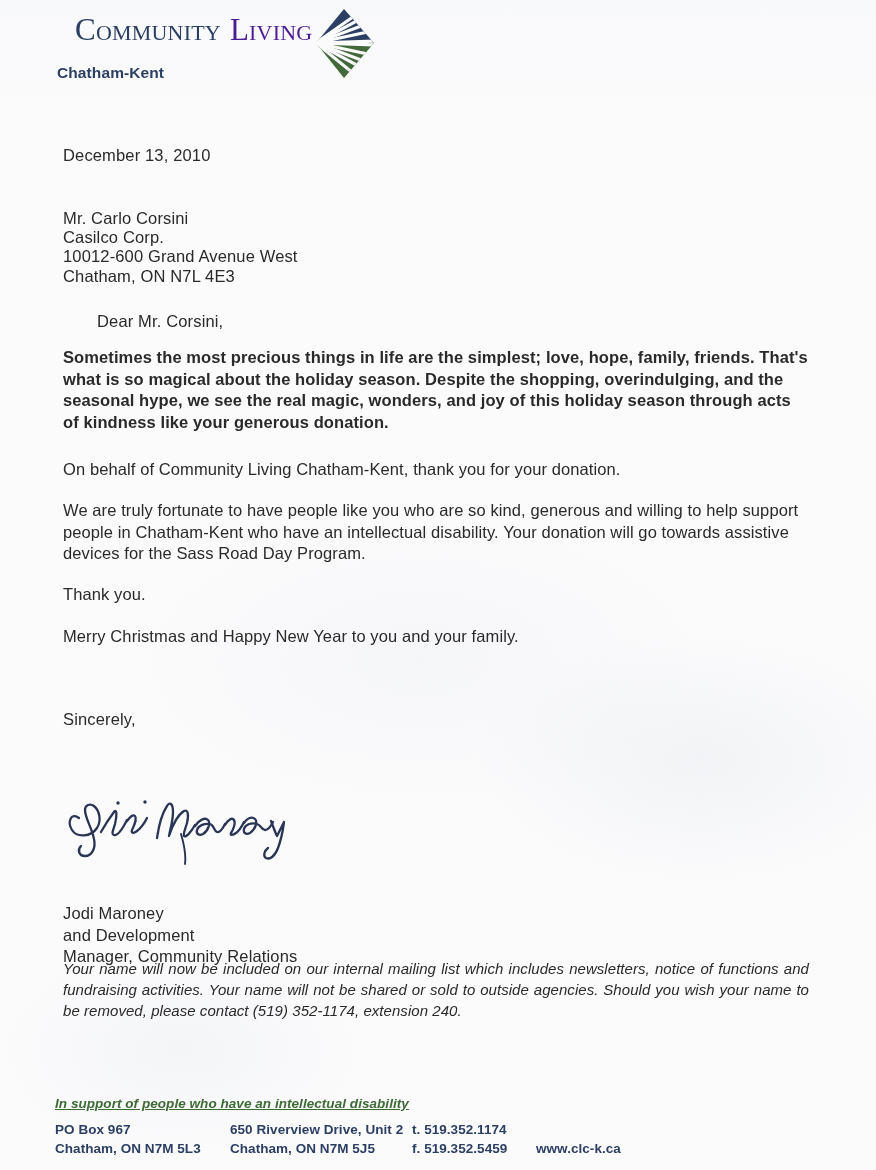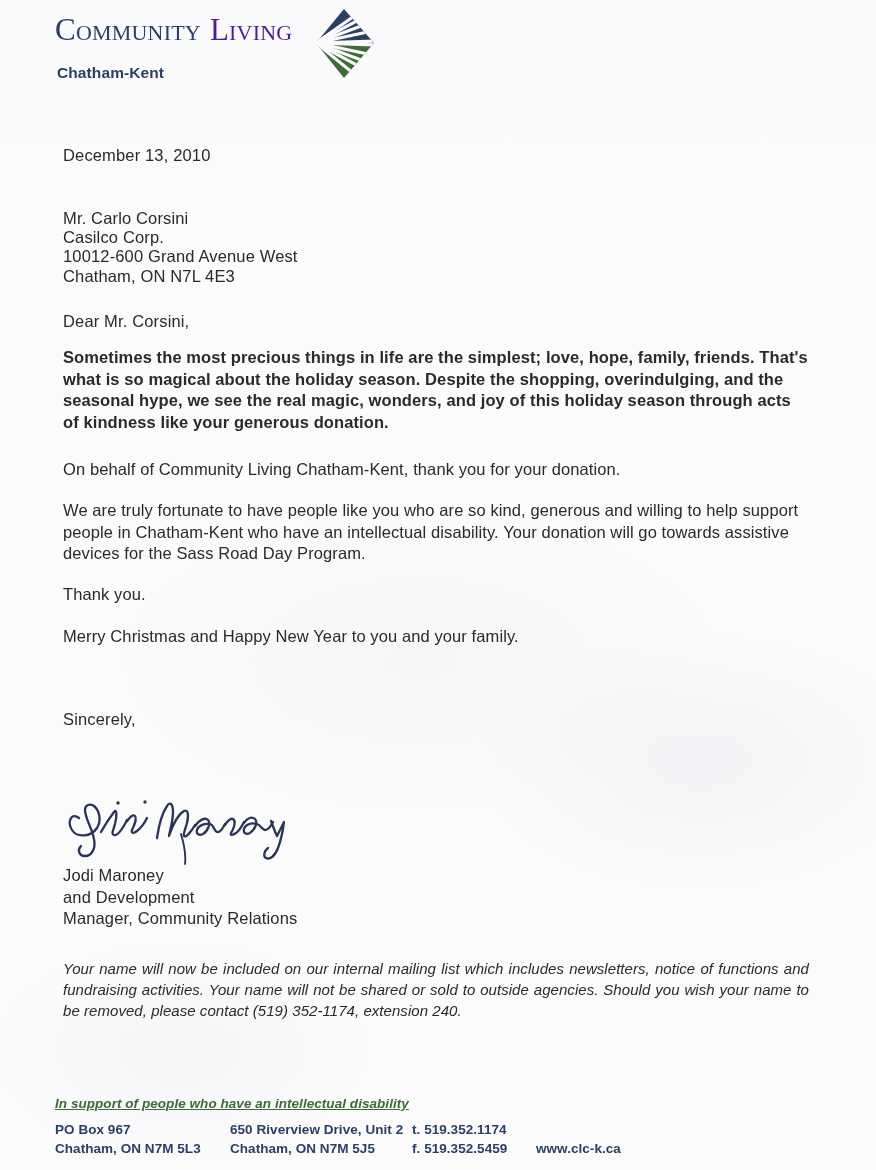--- a/index.html
+++ b/index.html
@@ -44,21 +44,21 @@
     position: absolute;
     left: 0;
     top: 0;
     white-space: nowrap;
     font-family: "Liberation Serif", serif;
     font-size: 31px;
     font-variant: small-caps;
     letter-spacing: 0.2px;
     line-height: 1;
   }
-  .wm-community { color: #2b3f63; }
+  .wm-community { color: #2b3f63; margin-left: 20px; }
   .wm-living { color: #4c1d95; margin-left: 9px; text-align: center; }
 
   .subbrand {
     position: absolute;
     left: 2px;
     top: 50px;
     font-family: "Liberation Sans", sans-serif;
     font-size: 15.5px;
     font-weight: 600;
     letter-spacing: 0.1px;
@@ -208,21 +208,21 @@
 
     <div class="blk date-line" style="top:146px;">December 13, 2010</div>
 
     <div class="blk" style="top:209px;">
       <div class="addr-line">Mr. Carlo Corsini</div>
       <div class="addr-line">Casilco Corp.</div>
       <div class="addr-line">10012-600 Grand Avenue West</div>
       <div class="addr-line">Chatham, ON N7L 4E3</div>
     </div>
 
-    <div class="blk salutation" style="top:312px;">Dear Mr. Corsini,</div>
+    <div class="blk salutation" style="top:312px;margin-left:34px;">Dear Mr. Corsini,</div>
 
     <div class="blk para" style="top:347px;font-weight:bold;">Sometimes the most precious things in life are the simplest; love, hope, family, friends. That's what is so magical about the holiday season. Despite the shopping, overindulging, and the seasonal hype, we see the real magic, wonders, and joy of this holiday season through acts of kindness like your generous donation.</div>
 
     <div class="blk para" style="top:459px;">On behalf of Community Living Chatham-Kent, thank you for your donation.</div>
 
     <div class="blk para" style="top:500px;">We are truly fortunate to have people like you who are so kind, generous and willing to help support people in Chatham-Kent who have an intellectual disability. Your donation will go towards assistive devices for the Sass Road Day Program.</div>
 
     <div class="blk para" style="top:584px;">Thank you.</div>
 
     <div class="blk para" style="top:626px;">Merry Christmas and Happy New Year to you and your family.</div>
@@ -250,21 +250,21 @@
                  C169 45, 171 46, 175 43 C178 41, 181 36, 183 32" stroke-width="2.3"></path>
         <path d="M183 33 C186 28, 191 26, 194 29 C197 32, 194 40, 189 43
                  C185 45, 182 43, 183 39 C184 35, 190 32, 196 34 C200 35, 201 40, 204 40
                  C207 40, 210 36, 212 32" stroke-width="2.3"></path>
         <path d="M210 31 C212 36, 214 42, 216 46 C218 42, 221 36, 223 32
                  C222 40, 220 50, 217 58 C214 66, 209 70, 205 68 C202 66, 203 61, 207 58" stroke-width="2.3"></path>
         <path d="M120 44 C123 54, 125 66, 124 74" stroke-width="1.9"></path>
       </g>
     </svg>
 
-    <div class="blk" style="top:865px;">
+    <div class="blk" style="top:903px;">
       <div class="sig-name">Jodi Maroney</div>
       <div class="sig-name">and Development</div>
       <div class="sig-name">Manager, Community Relations</div>
     </div>
 
     <div id="disclaimer">Your name will now be included on our internal mailing list which includes newsletters, notice of functions and fundraising activities.   Your name will not be shared or sold to outside agencies. Should you wish your name to be removed, please contact (519) 352-1174, extension 240.</div>
   </div>
 
   <div id="footer">
     <div id="footer-tagline">In support of people who have an intellectual disability</div>

